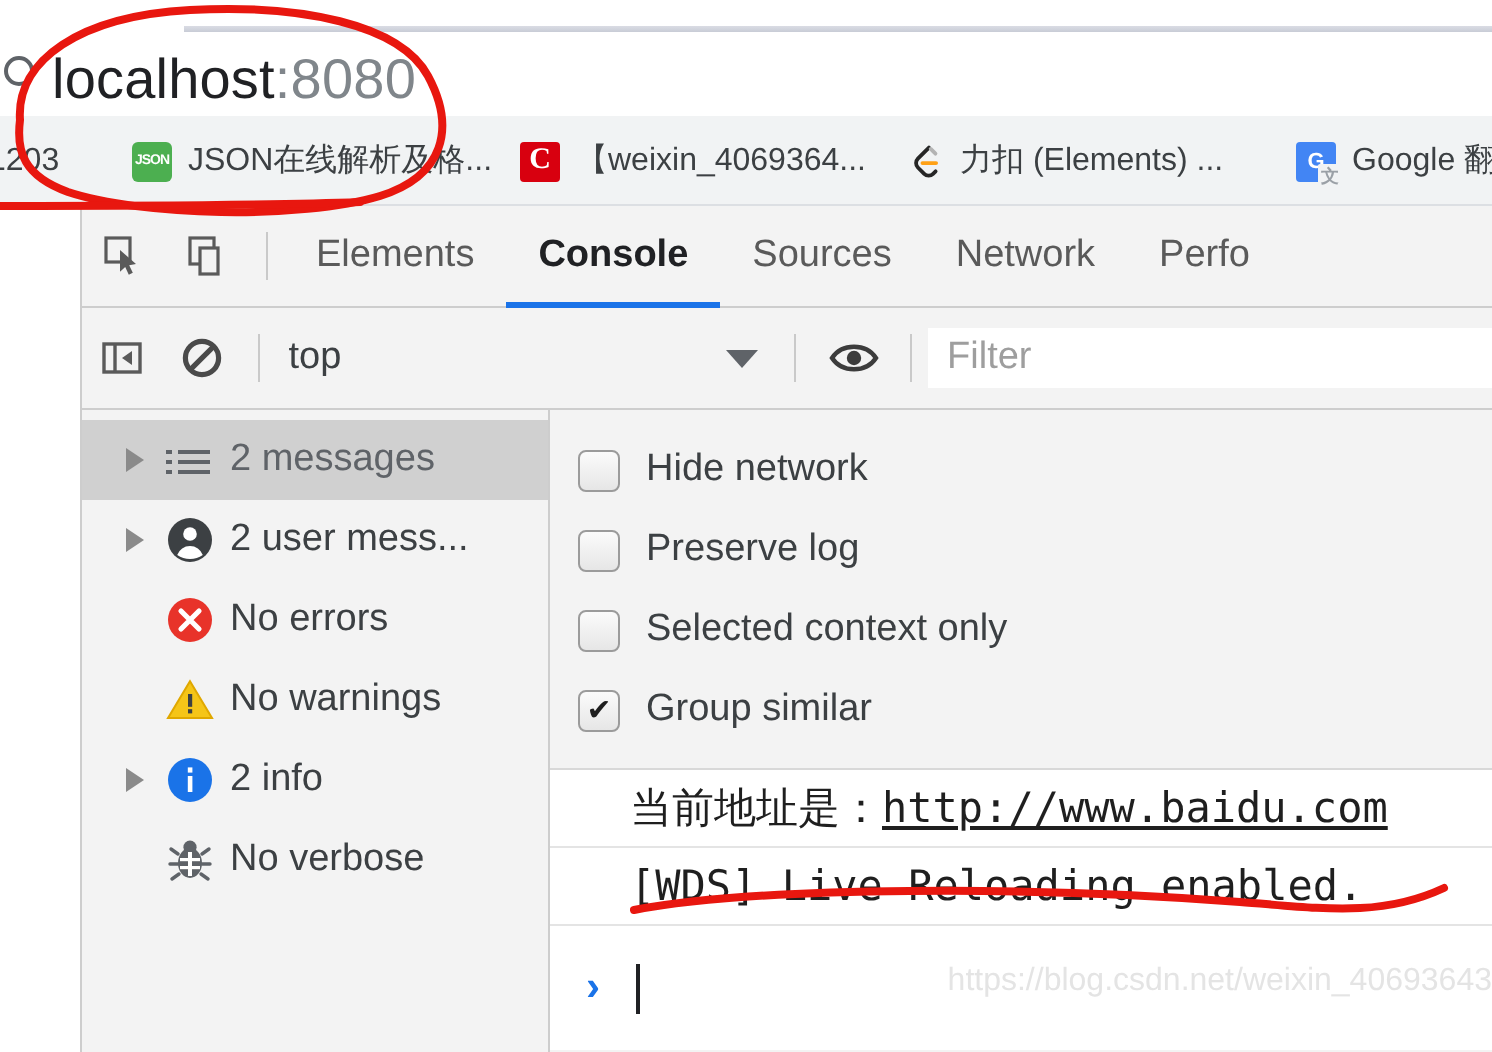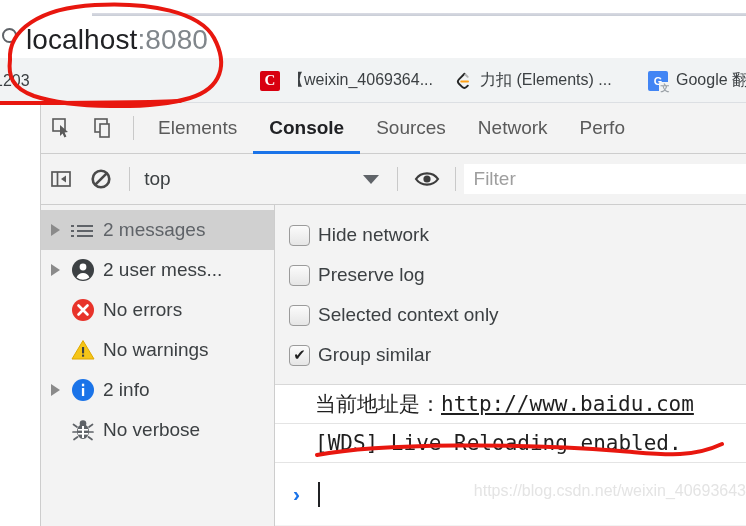--- a/index.html
+++ b/index.html
@@ -140,21 +140,21 @@
     display: flex;
   }
   .dt-sidebar {
     width: 234px; height: 321px; background: #f3f3f3;
     border-right: 1px solid #cdcdcd;
     box-sizing: border-box;
     padding-top: 5px;
   }
   .side-row {
     height: 40px; display: flex; align-items: center;
-    padding-left: 8px; gap: 8px;
+    padding-left: 20px; gap: 8px;
     font-size: 19px; color: #3c4043; white-space: nowrap;
   }
   .side-row.selected { background: #d0d0d0; color: #5f6368; }
   .side-arrow {
     width: 14px; height: 14px; flex: 0 0 auto; position: relative;
   }
   .side-arrow.on::after {
     content: ""; position: absolute; left: 2px; top: 1px;
     width: 0; height: 0;
     border-top: 6px solid transparent; border-bottom: 6px solid transparent;
@@ -165,21 +165,21 @@
   .ico-list { display:flex; flex-direction:column; justify-content:center; gap:3px; padding-top:2px; }
   .ico-list i { display:block; height:2px; background:#5f6368; margin-left:6px; width:16px; position:relative;}
   .ico-list i::before { content:""; position:absolute; left:-6px; top:0; width:3px; height:2px; background:#5f6368; }
 
   
   .dt-main { width: 471px; height: 321px; background: #f3f3f3; position: relative; }
   .settings {
     padding: 10px 0 0 14px; background: #f3f3f3;
     border-bottom: 1px solid #d8d8d8; height: 180px; box-sizing: border-box;
   }
-  .setrow { display: flex; align-items: center; height: 40px; gap: 8px; }
+  .setrow { display: flex; align-items: center; height: 40px; gap: 13px; }
   .cbox {
     width: 21px; height: 21px; box-sizing: border-box;
     border: 1px solid #9b9b9b; border-radius: 4px;
     background: linear-gradient(to bottom, #fbfbfb, #e6e6e6);
     display: flex; align-items: center; justify-content: center;
     font-size: 15px; color: #1f1f1f;
   }
   .setlabel { font-size: 19px; color: #3c4043; white-space: nowrap; }
 
   .msg {
@@ -216,20 +216,24 @@
     <div class="omni-leftdot"></div>
     <div class="omni-text"><span>localhost</span><span class="port">:8080</span></div>
   </div>
 
   <div class="bookmarks">
 
     <div class="bm" style="left:-14px;">
       <span>y1203</span>
     </div>
 
+    <div class="bm" style="left:66px;">
+      <span class="bm-ico ico-json">JSON</span>
+      <span>JSON在线解析及格...</span>
+    </div>
 
     <div class="bm" style="left:260px;">
       <span class="bm-ico ico-csdn">C</span>
       <span>【weixin_4069364...</span>
     </div>
 
     <div class="bm" style="left:452px;">
       <span class="bm-ico ico-leet">
         <svg width="19" height="19" viewBox="0 0 24 24">
           <path d="M14.5 3.5 L7.5 10.5 a4 4 0 0 0 0 5.6 l4 4 a4 4 0 0 0 5.6 0 l1.6-1.6" stroke="#262626" stroke-width="2.4" fill="none" stroke-linecap="round"></path>

